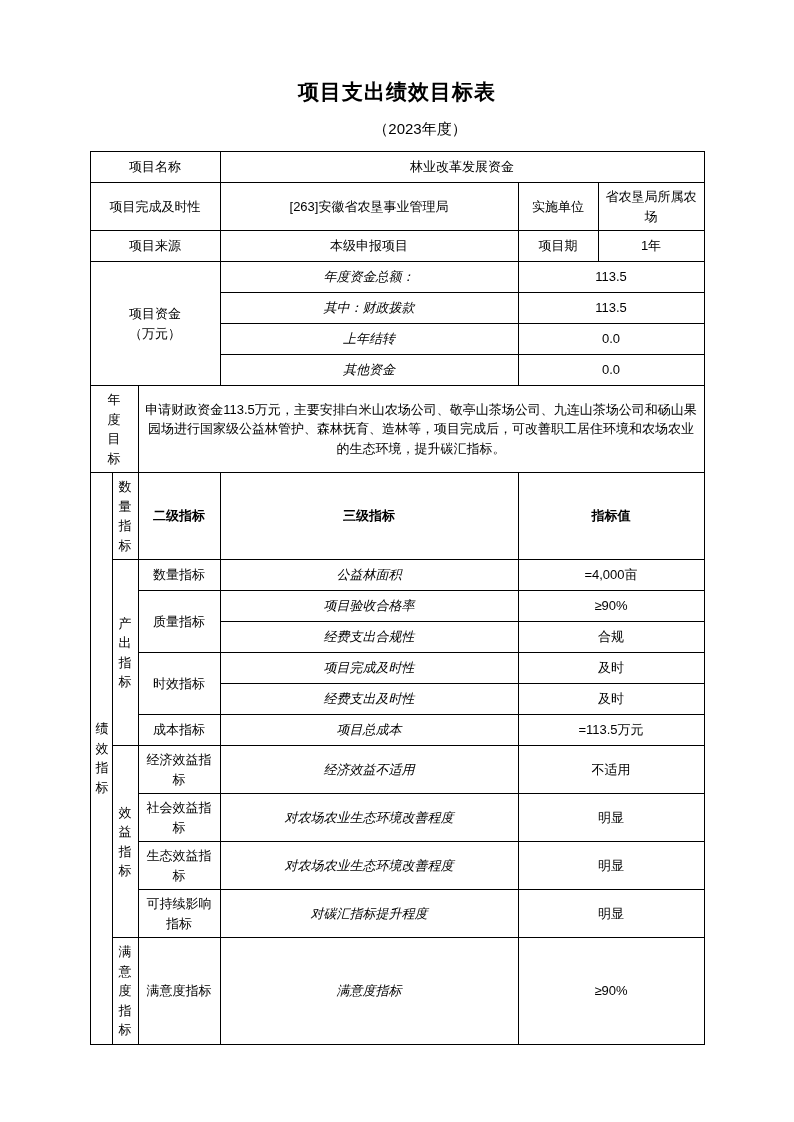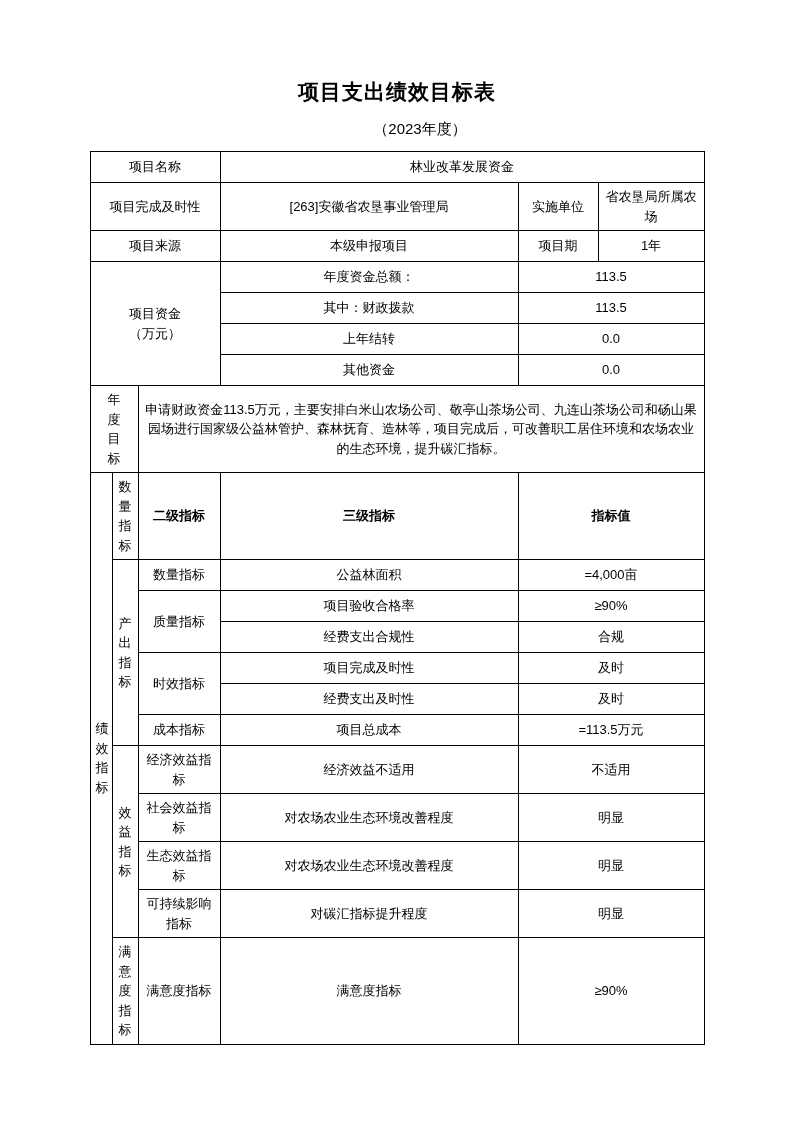--- a/index.html
+++ b/index.html
@@ -49,20 +49,21 @@
     text-align: center;
     vertical-align: middle;
     line-height: 1.5;
     height: 22px;
   }
   td.label {
     text-align: center;
   }
   td.left {
     text-align: left;
+    font-style: italic;
   }
   td.right {
     text-align: right;
     padding-right: 8px;
   }
   td.vert {
     width: 22px;
     padding: 2px 1px;
     font-size: 11px;
     line-height: 1.25;

